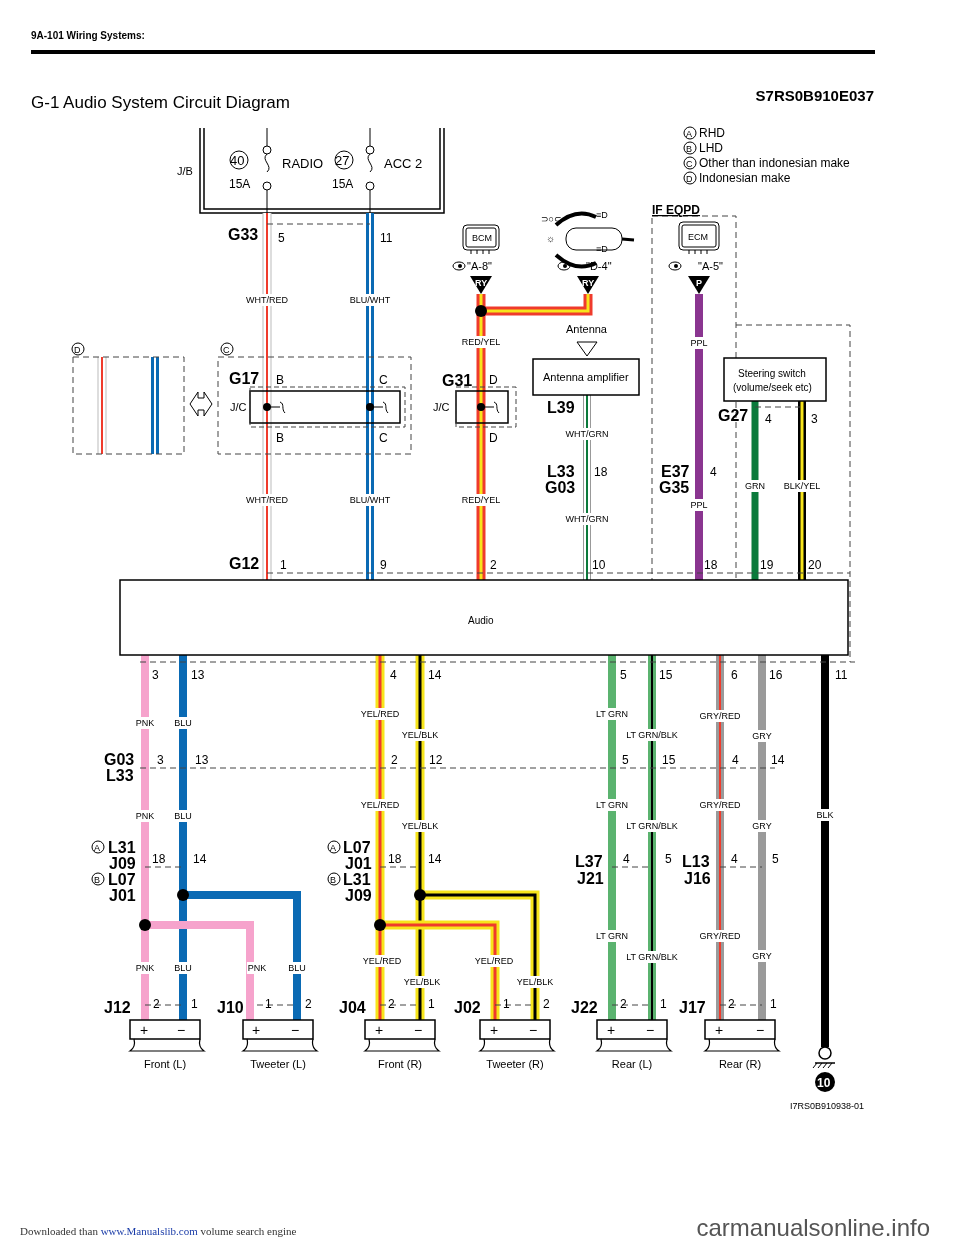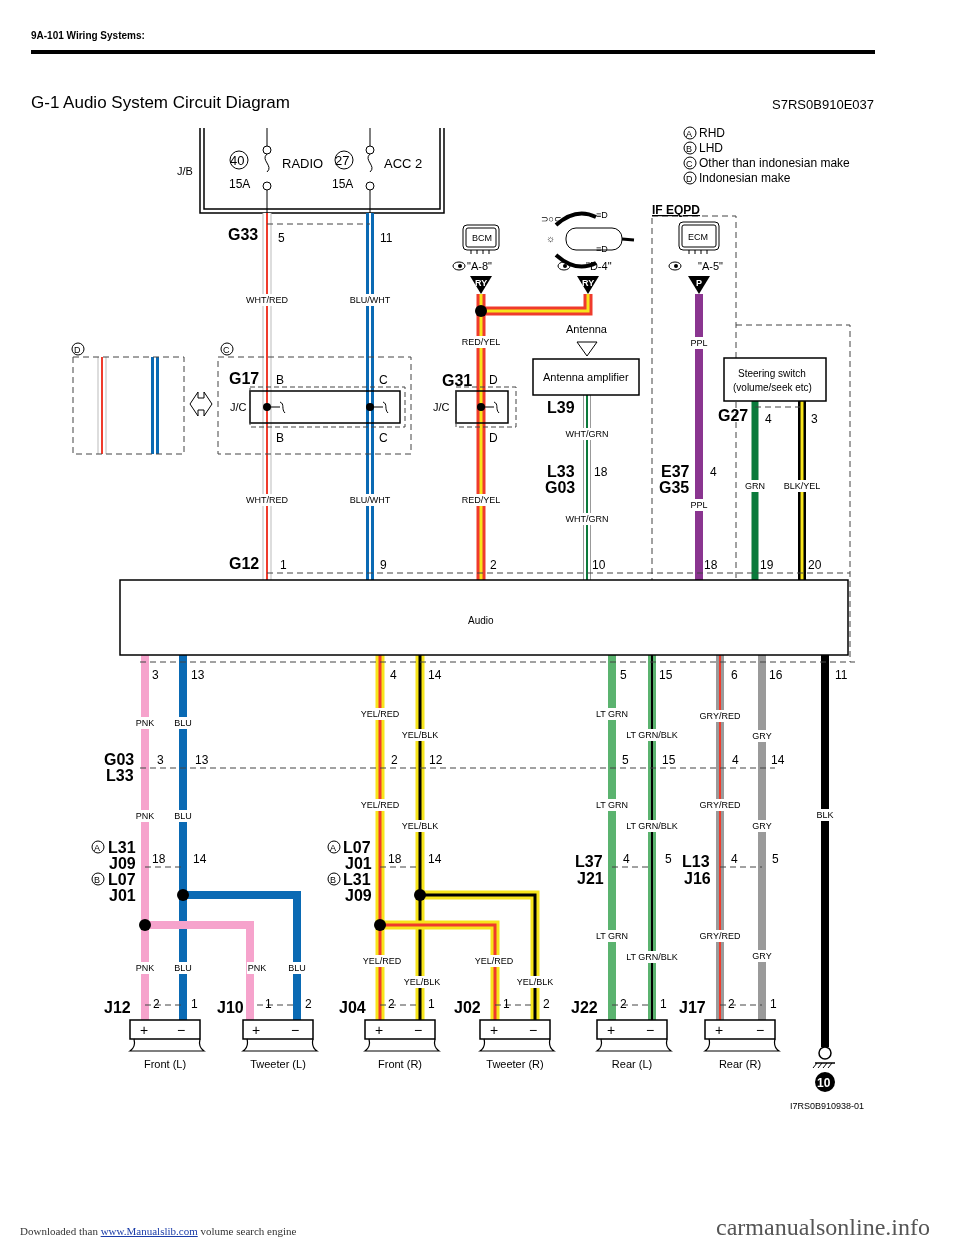--- a/index.html
+++ b/index.html
@@ -1,23 +1,23 @@
 <!DOCTYPE html>
 <html><head>
 <meta charset="utf-8">
 <style>
   html,body{margin:0;padding:0;background:#fff;}
   body{width:960px;height:1242px;position:relative;overflow:hidden;font-family:"Liberation Sans",sans-serif;color:#000;}
   .hdr{position:absolute;left:31px;top:30px;font-weight:bold;font-size:10px;}
   .hdr-rule{position:absolute;left:31px;top:50px;width:844px;height:4px;background:#000;}
   .title{position:absolute;left:31px;top:67px;font-weight:normal;font-size:17px;margin-top:26px;}
-  .code{position:absolute;right:86px;top:97px;font-size:13px;}
+  .code{position:absolute;right:86px;top:87px;font-size:15px;font-weight:bold;}
   .footer-left{position:absolute;left:20px;top:1225px;font-family:"Liberation Serif",serif;font-size:11px;color:#333;}
-  .footer-left a{color:#1a3ca8;text-decoration:underline;}
-  .footer-right{position:absolute;right:30px;top:1214px;font-size:24px;color:#555;font-family:Liberation Serif, serif;}
+  .footer-left a{color:#1a3ca8;}
+  .footer-right{position:absolute;right:30px;top:1214px;font-size:24px;color:#555;}
   svg{position:absolute;left:0;top:0;}
   svg text{font-family:"Liberation Sans",sans-serif;}
   .cn{font-weight:bold;font-size:16px;}
   .pin{font-size:12px;}
   .wl{font-size:9px;}
   .lbl{font-size:11px;}
 </style>
 </head>
 <body>
 

